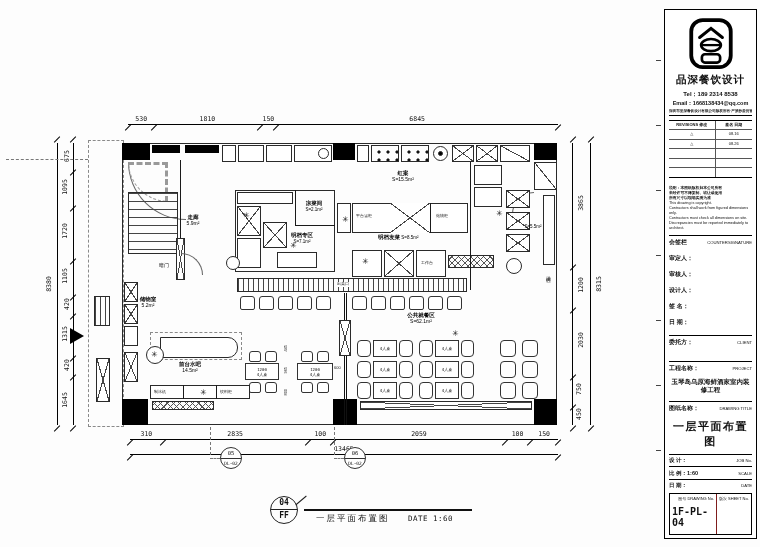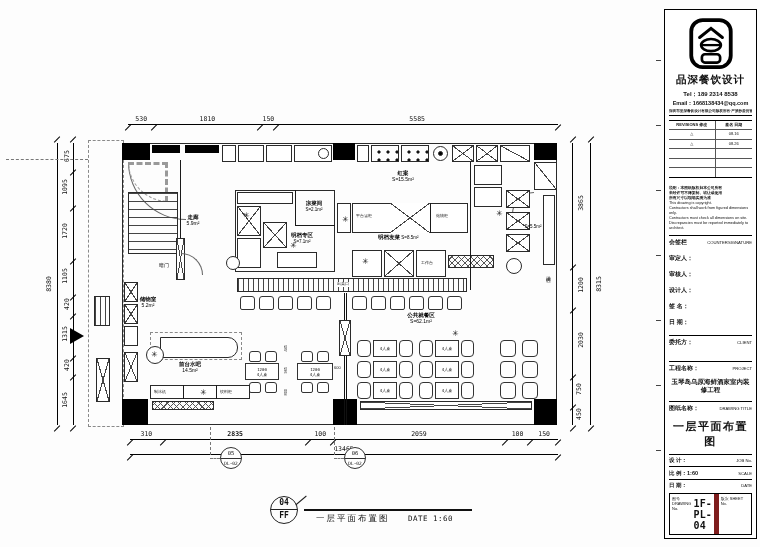--- a/index.html
+++ b/index.html
@@ -92,21 +92,21 @@
   .tb-sect{border-top:1px solid #000;margin-top:4px;padding-top:2px;display:flex;justify-content:space-between;align-items:baseline;}
   .tb-sect .l{font-size:6px;font-weight:bold;}
   .tb-sect .r{font-size:4.2px;}
   .tb-field{font-size:6px;font-weight:bold;margin-top:7px;}
   .tb-name{text-align:center;font-size:6.5px;font-weight:bold;margin:5px 0 3px 0;line-height:8px;}
   .tb-big{text-align:center;font-size:11px;font-weight:bold;letter-spacing:1.5px;margin:6px 0 5px 0;}
   .tb-meta{border-top:1px solid #000;display:flex;justify-content:space-between;align-items:center;height:12px;}
   .tb-meta .l{font-size:5.5px;font-weight:bold;}
   .tb-meta .r{font-size:4.2px;}
   .tb-dwg{border:1.5px solid #000;margin-top:2px;display:flex;height:42px;}
-  .tb-dwg .dl{flex:1.4;border-right:5px solid #7f1d1d;display:flex;flex-direction:row;padding:2px;}
+  .tb-dwg .dl{flex:1.4;border-right:1px solid #7f1d1d;display:flex;flex-direction:column;padding:2px;align-items:flex-end;}
   .tb-dwg .dl .cap{font-size:4px;}
   .tb-dwg .dl .no{flex:1;display:flex;align-items:center;justify-content:center;font-size:10px;font-weight:bold;font-family:"DejaVu Sans Mono",monospace;}
   .tb-dwg .dr{flex:1;padding:2px;font-size:4px;}
   .ruler{position:absolute;width:5px;height:1px;background:#444;}
 </style>
 </head>
 <body>
 
 <div id="stage">
 
@@ -114,21 +114,21 @@
     <div class="seg" style="flex-grow:530;">
         <span>530</span>
       </div>
     <div class="seg" style="flex-grow:3260;">
         <span>1810</span>
       </div>
     <div class="seg" style="flex-grow:150;">
         <span>150</span>
       </div>
     <div class="seg" style="flex-grow:9595;">
-        <span>5585</span>
+        <span>6845</span>
       </div>
   </div>
 
   <div class="dimcol right-line" style="left:48px;top:143px;width:10px;height:282px;">
     <div class="vseg" style="flex-grow:1;">
         <span>8380</span>
       </div>
   </div>
   <div class="dimcol right-line" style="left:64px;top:143px;width:10px;height:282px;">
     <div class="vseg" style="flex-grow:675;">
@@ -177,21 +177,21 @@
   <div class="dimcol left-line" style="left:590px;top:143px;width:10px;height:282px;">
     <div class="vseg" style="flex-grow:1;">
         <span>8315</span>
       </div>
   </div>
 
   <div class="dimrow" style="left:130px;top:430px;width:428px;height:10px;">
     <div class="seg" style="flex-grow:460;">
         <span>310</span>
       </div>
-    <div class="seg" style="flex-grow:2835;font-weight:bold;">
+    <div class="seg" style="flex-grow:2835;">
         <span>2835</span>
       </div>
     <div class="seg" style="flex-grow:300;">
         <span>100</span>
       </div>
     <div class="seg" style="flex-grow:3425;">
         <span>2059</span>
       </div>
     <div class="seg" style="flex-grow:300;">
         <span>100</span>

